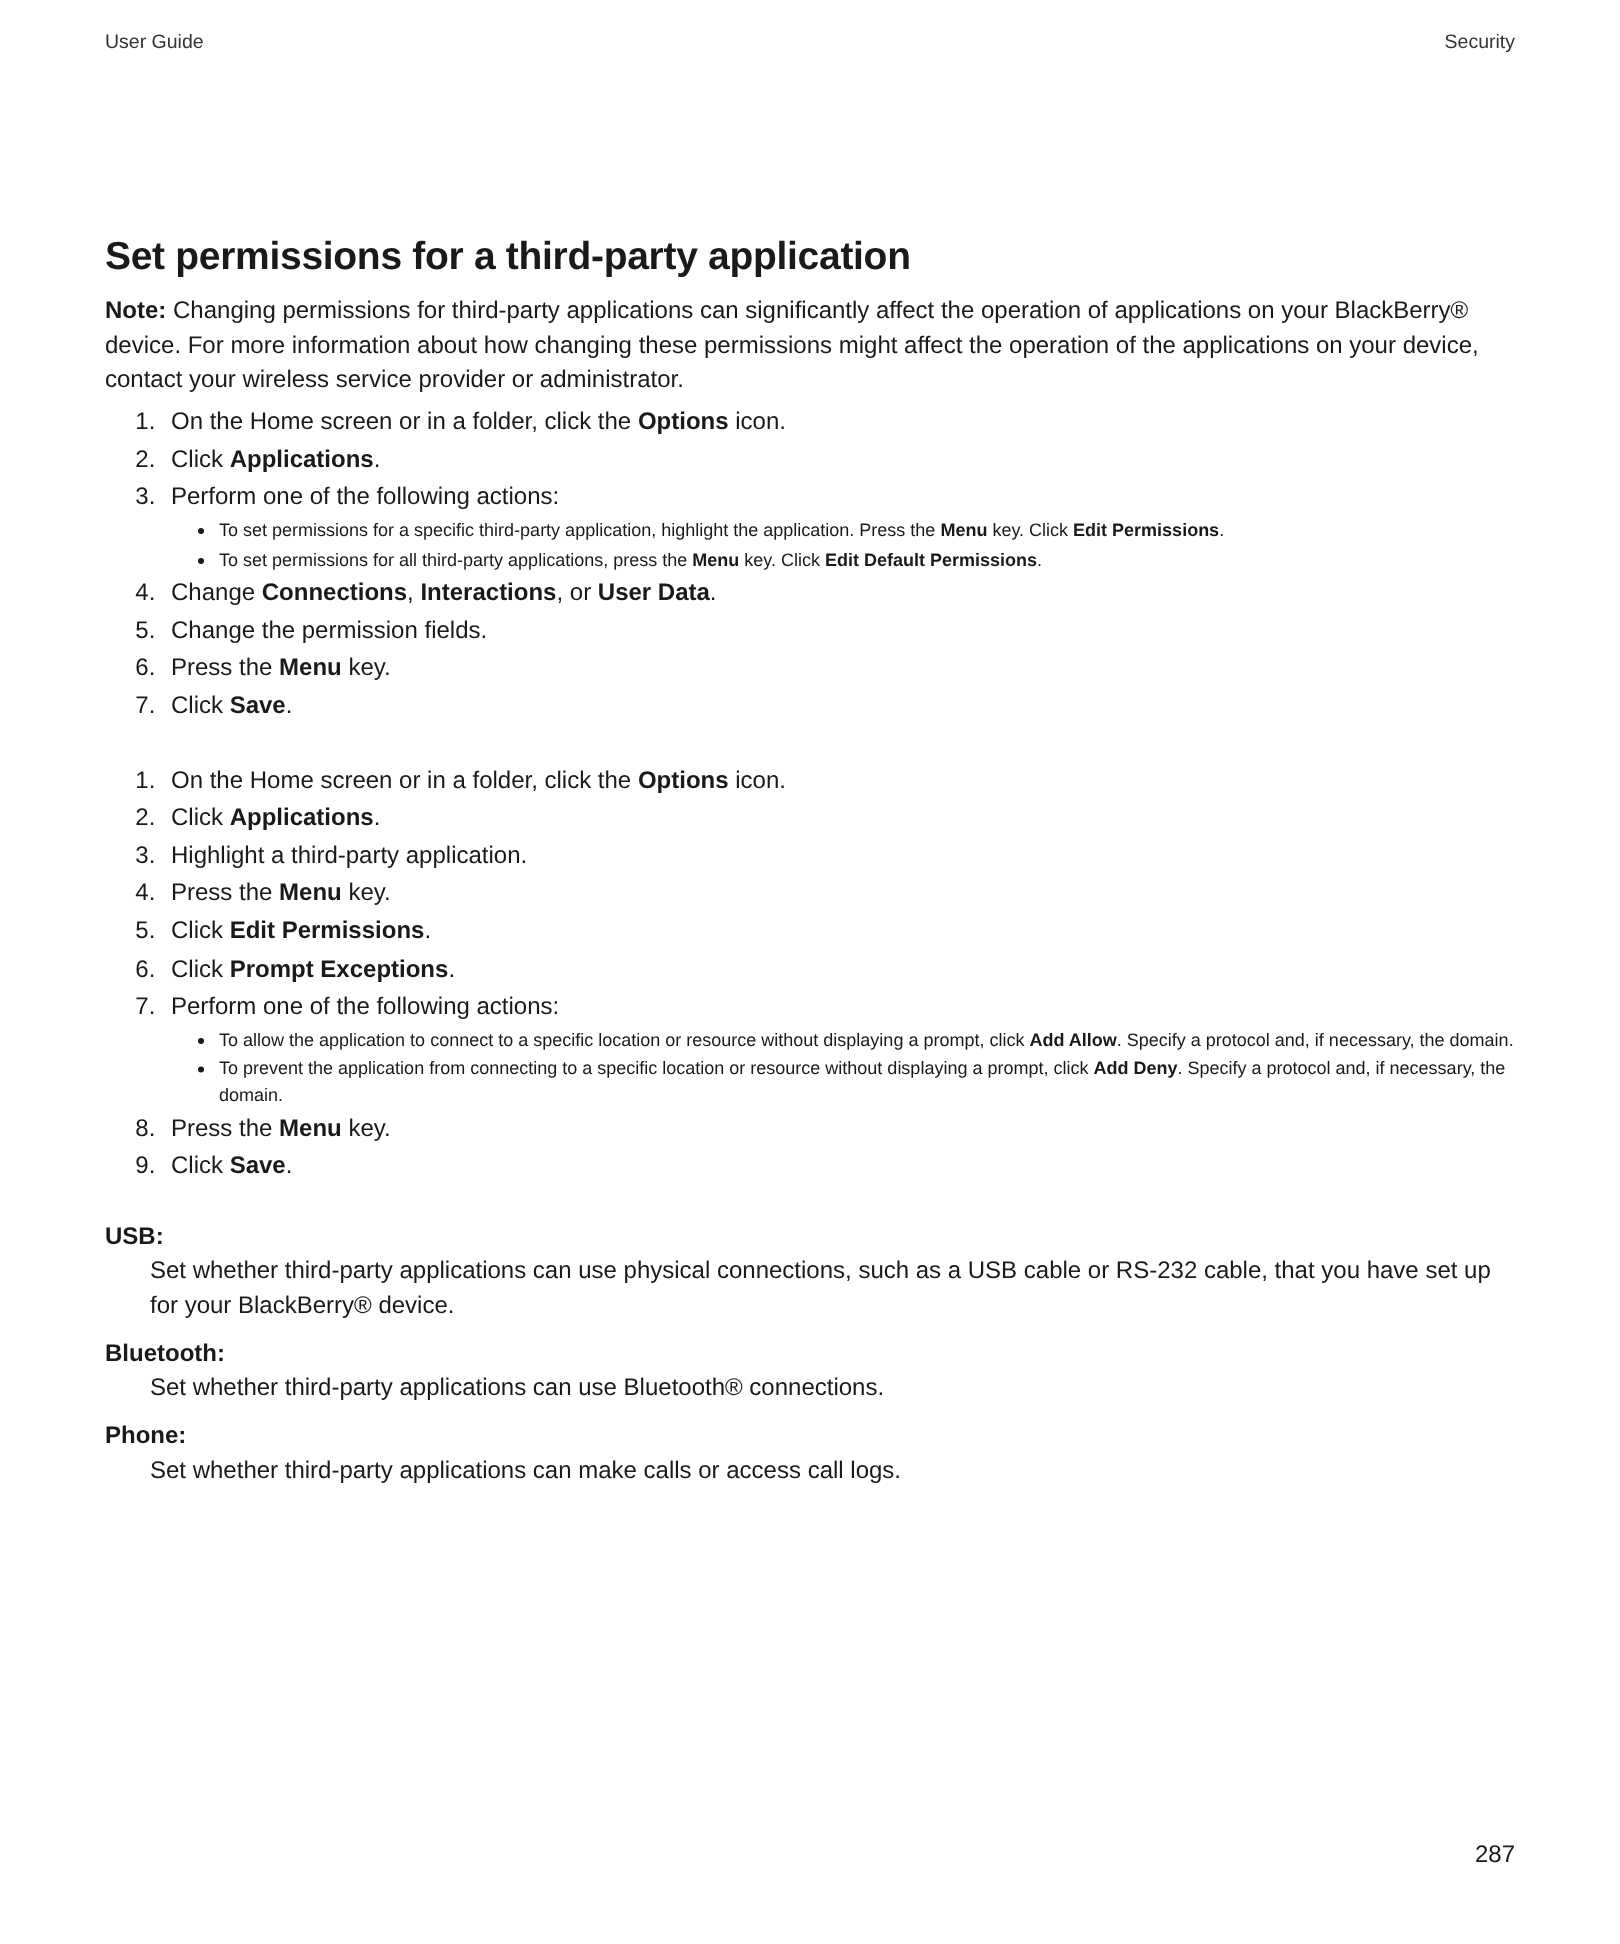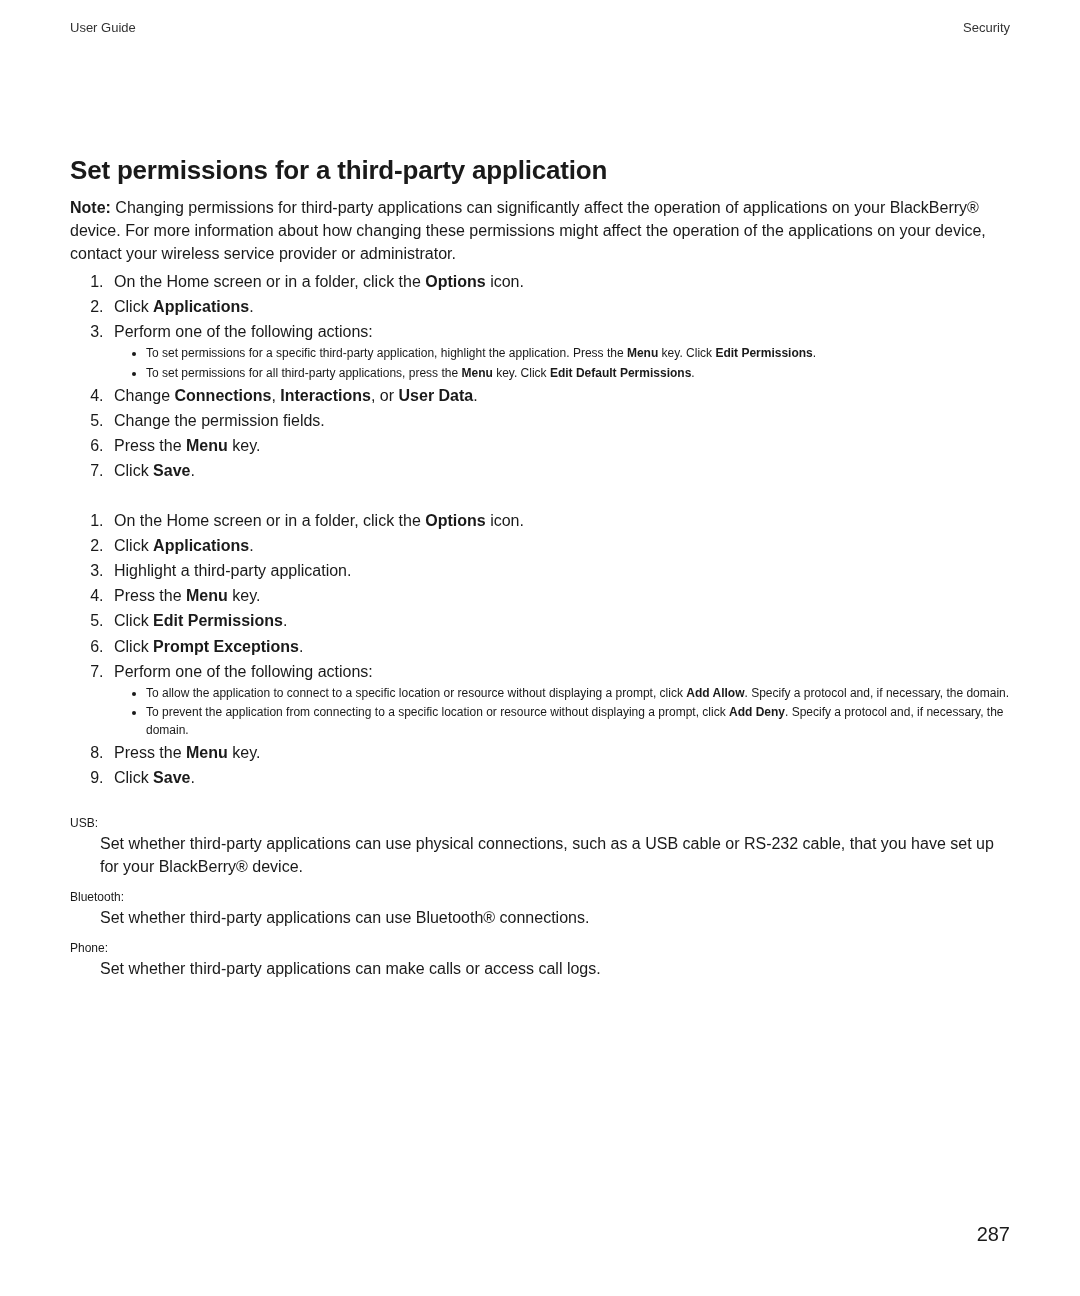--- a/index.html
+++ b/index.html
@@ -51,36 +51,36 @@
     margin-bottom: 2px;
   }
   ul.sub > li {
     font-size: 12px;
     line-height: 1.45;
     margin-bottom: 2px;
   }
   .b { font-weight: 700; }
   .dl { margin-top: 12px; }
   .dt {
-    font-size: 12px;
-    font-weight: 400;
+    font-size: 16px;
+    font-weight: 700;
     margin-top: 12px;
     margin-bottom: 2px;
   }
   .dd {
     font-size: 16px;
     line-height: 1.45;
     padding-left: 30px;
     margin-bottom: 6px;
   }
   .page-number {
     position: absolute;
     bottom: 50px;
     right: 70px;
-    font-size: 20px;
+    font-size: 16px;
   }
 </style>
 </head>
 <body>
 
 <div class="page">
 
   <div class="header-row">
     <span>User Guide</span>
     <span>Security</span>

